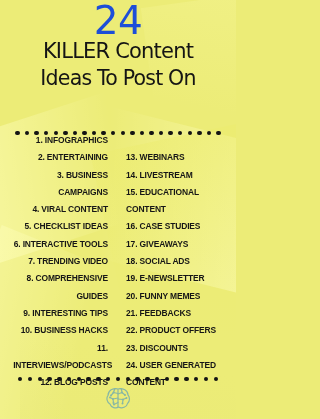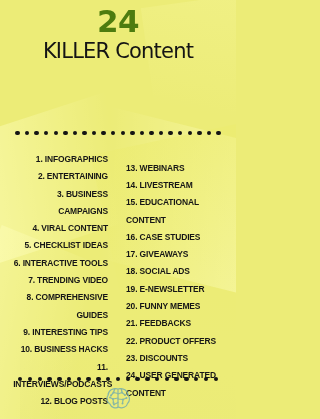--- a/index.html
+++ b/index.html
@@ -78,25 +78,25 @@
   }
 
   
   .headline {
     padding: 4px 8px 0 8px;
     text-align: center;
     color: #151515;
   }
   .hl-number {
     font-family: "DejaVu Sans", sans-serif;
-    font-weight: bold;
-    font-size: 31px;
+    font-weight: normal;
+    font-size: 39px;
     line-height: 34px;
     letter-spacing: -0.5px;
-    color: #4d7c0f;
+    color: #1d4ed8;
   }
   .hl-line {
     font-family: "DejaVu Sans", sans-serif;
     font-weight: normal;
     font-size: 21px;
     line-height: 27px;
     letter-spacing: -0.8px;
     color: #141414;
     white-space: nowrap;
   }
@@ -120,25 +120,25 @@
     width: 4.4px;
     height: 4.4px;
     border-radius: 50%;
     background: #141414;
     flex: 0 0 auto;
   }
 
   
   .lists {
     position: absolute;
-    top: 151px;
+    top: 132px;
     left: 0;
     width: 236px;
     display: flex;
-    align-items: center;
+    align-items: flex-end;
   }
   .col {
     box-sizing: border-box;
   }
   .col.left {
     width: 116px;
     padding-left: 6px;
     text-align: right;
     padding-right: 8px;
   }
@@ -199,20 +199,21 @@
     <div class="streak s4"></div>
     <div class="streak s5"></div>
     <div class="streak s6"></div>
   </div>
 
   <div class="content">
 
     <div class="headline">
       <div class="hl-number">24</div>
       <div class="hl-line l2">KILLER Content</div>
+      <div class="hl-line l3">Ideas To Post On</div>
     </div>
 
     <div class="dotrow top">
         <span class="dot" style="background: rgb(20, 20, 20);"></span>
         <span class="dot" style="background: rgb(20, 20, 20);"></span>
         <span class="dot" style="background: rgb(20, 20, 20);"></span>
         <span class="dot" style="background: rgb(20, 20, 20);"></span>
         <span class="dot" style="background: rgb(20, 20, 20);"></span>
         <span class="dot" style="background: rgb(20, 20, 20);"></span>
         <span class="dot" style="background: rgb(20, 20, 20);"></span>

